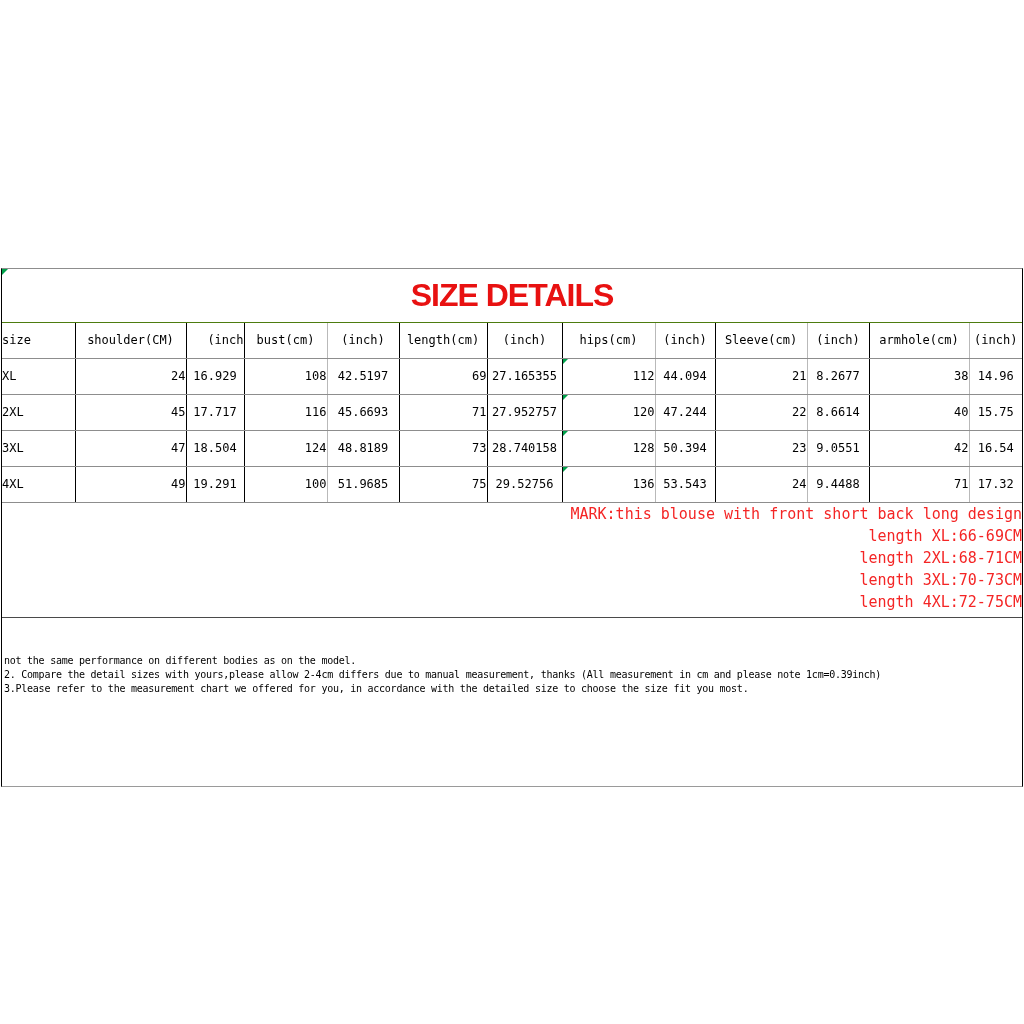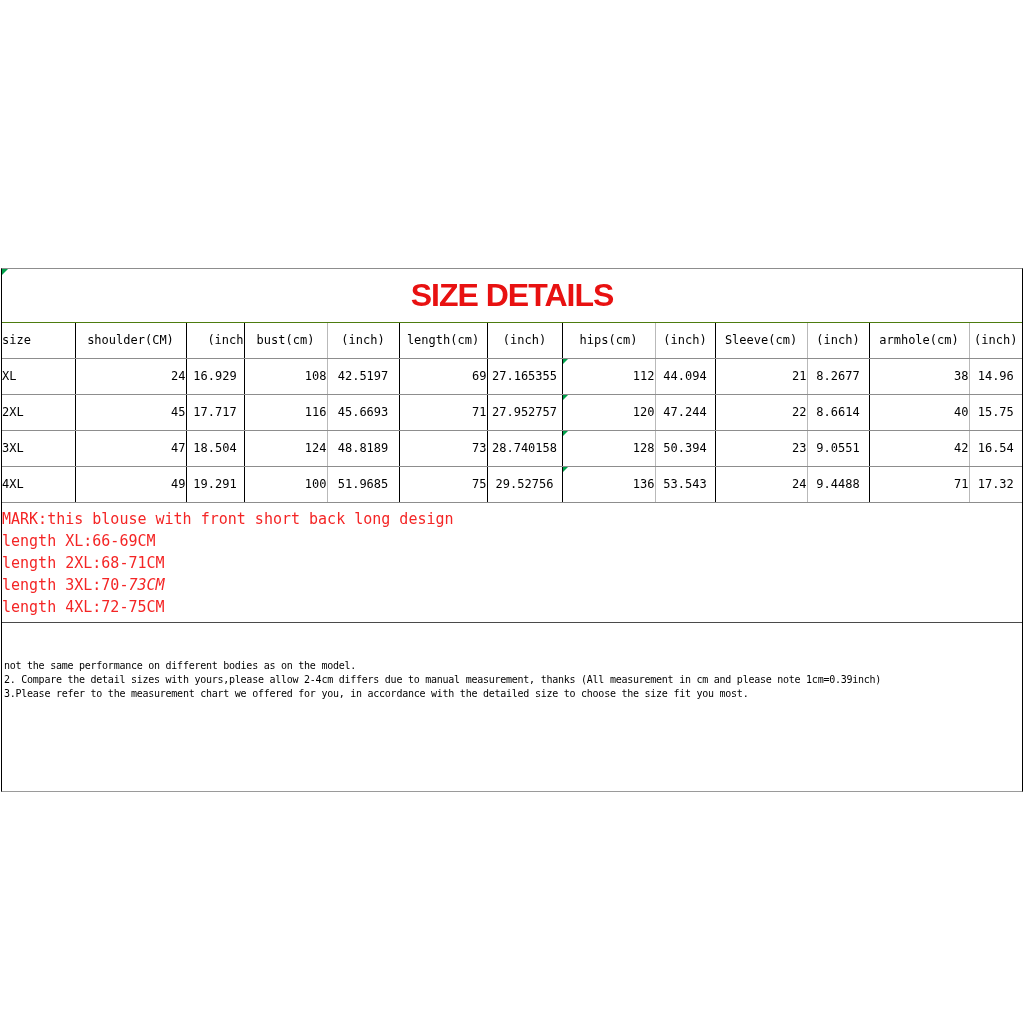--- a/index.html
+++ b/index.html
@@ -27,24 +27,24 @@
   .bd{border-left:1px solid #000;}
   .bl{border-left:1px solid #b9b9b9;}
   .al{text-align:left;padding-left:4px;}
   .ar{text-align:right;padding-right:5px;}
   .ac{text-align:center;}
   .np{padding-right:1px;}
   .rel{position:relative;}
   .gflag{position:absolute;top:0;left:0;width:0;height:0;
          border-top:5px solid #00a14b;border-right:5px solid transparent;}
 
-  .mark-section{height:114px;border-bottom:1px solid #4a4a4a;padding-top:5px;
-                text-align:left;color:#f42525;font-size:15px;line-height:22px;}
+  .mark-section{height:114px;border-bottom:1px solid #4a4a4a;
+                text-align:right;color:#f42525;font-size:15px;line-height:22px;}
   .mark-line{height:22px;}
-  .it{font-style:italic;}
+  .it{}
 
   .notes-section{height:132px;padding:36px 2px 0 2px;overflow:hidden;}
   .note-line{font-size:10px;line-height:14px;letter-spacing:-0.25px;white-space:nowrap;}
 </style>
 </head>
 <body>
 
 <div class="sheet">
   <div class="corner-flag"></div>
 

